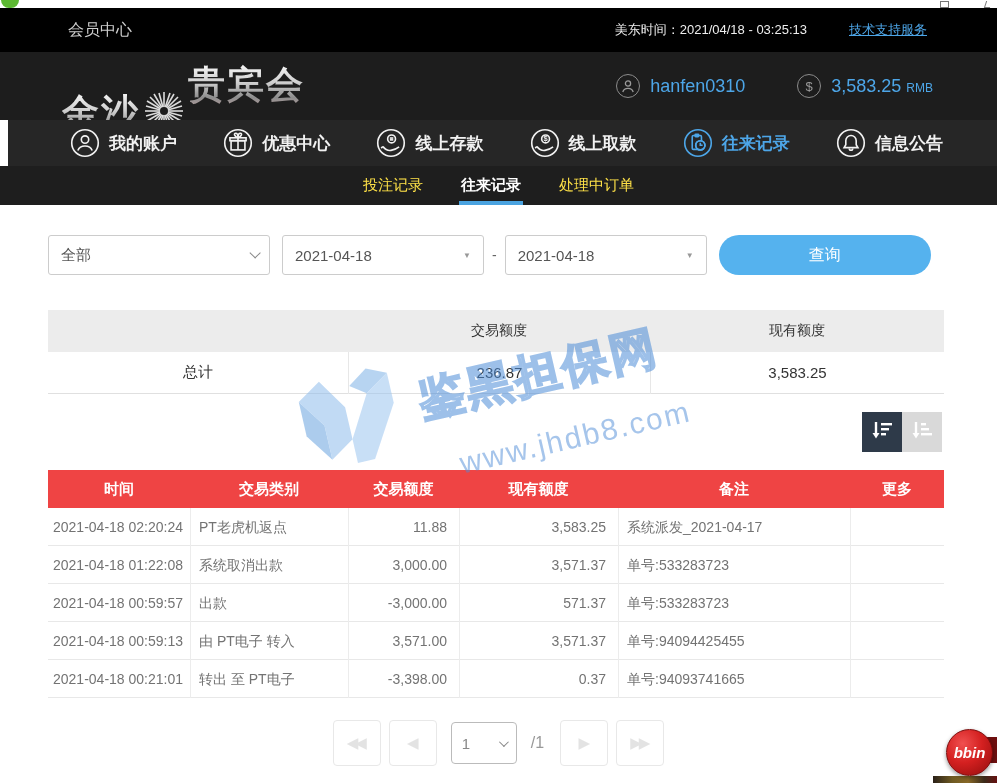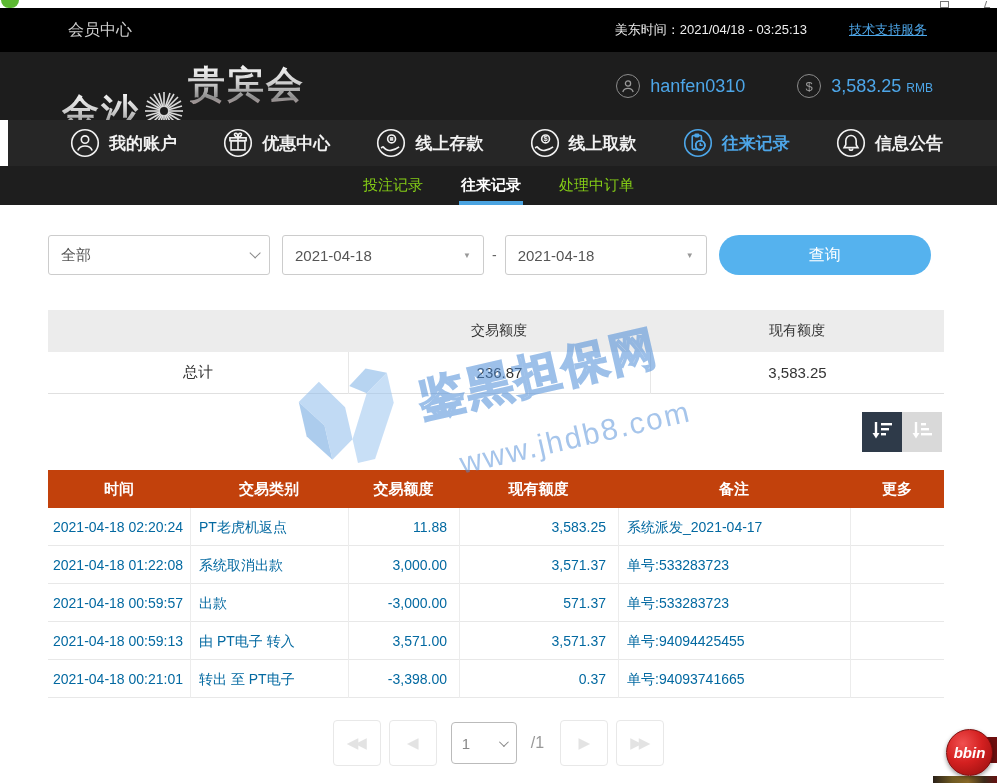--- a/index.html
+++ b/index.html
@@ -44,21 +44,21 @@
   .mainnav { position:absolute; left:0; top:120px; width:997px; height:46px; background:#262626;
     display:flex; align-items:center; justify-content:space-between; padding:0 62px;margin-left:8px; }
   .nav-item { display:flex; align-items:center; gap:9px; color:#f2f2f2; font-size:17px;
     font-weight:bold; cursor:pointer; }
   .nav-item svg { display:block; }
   .nav-item.active { color:#4da6e8; }
 
   
   .subnav { position:absolute; left:0; top:166px; width:997px; height:39px; background:#1e1e1e;
     display:flex; align-items:stretch; justify-content:center; gap:34px; }
-  .subtab { color:#84cc16; font-size:15px; display:flex; align-items:center; padding:0 2px;
+  .subtab { color:#fde047; font-size:15px; display:flex; align-items:center; padding:0 2px;
     cursor:pointer; position:relative; }
   .subtab.active { color:#fff; font-weight:bold; }
   .subtab.active::after { content:""; position:absolute; left:50%; transform:translateX(-50%);
     bottom:0; width:64px; height:4px; background:#4aa3e0; }
 
   
   .filters { position:absolute; left:48px; top:235px; width:896px; height:40px;
     display:flex; align-items:center; }
   .selectbox { width:222px; height:40px; border:1px solid #ccc; border-radius:3px;
     display:flex; align-items:center; padding:0 12px; color:#555; font-size:15px;
@@ -99,26 +99,26 @@
   
   .sorts { position:absolute; left:862px; top:412px; display:flex; }
   .sortbtn { width:40px; height:40px; display:flex; align-items:center; justify-content:center;
     cursor:pointer; }
   .sortbtn.dark { background:#2e3a49; }
   .sortbtn.light { background:#d9d9d9; }
 
   
   .dtable { position:absolute; left:48px; top:470px; width:896px; }
   .drow { display:flex; height:38px; align-items:center; }
-  .dhead { background:#c2410c; }
+  .dhead { background:#ef4444; }
   .dhead .cell { color:#fff; font-weight:bold; font-size:15px; text-align:center;
     border:none; line-height:38px; }
   .dbody { background:#fff; border-bottom:1px solid #e8e8e8; }
   .dbody:first-of-type { border-top:1px solid #e8e8e8; }
-  .cell { height:38px; line-height:38px; font-size:14px; color:#0369a1; overflow:hidden;
+  .cell { height:38px; line-height:38px; font-size:14px; color:#737373; overflow:hidden;
     white-space:nowrap; }
   .c0 { width:142px; padding-left:5px; }
   .c1 { width:158px; padding-left:8px; }
   .c2 { width:111px; text-align:right; padding-right:12px; }
   .c3 { width:159px; text-align:right; padding-right:12px; }
   .c4 { width:232px; padding-left:8px; }
   .c5 { width:94px; }
   .dbody .cell { border-left:1px solid #ececec; }
   .dbody .c0 { border-left:none; }
   .dhead .c0,.dhead .c1,.dhead .c2,.dhead .c3,.dhead .c4,.dhead .c5 { padding:0; text-align:center; }

